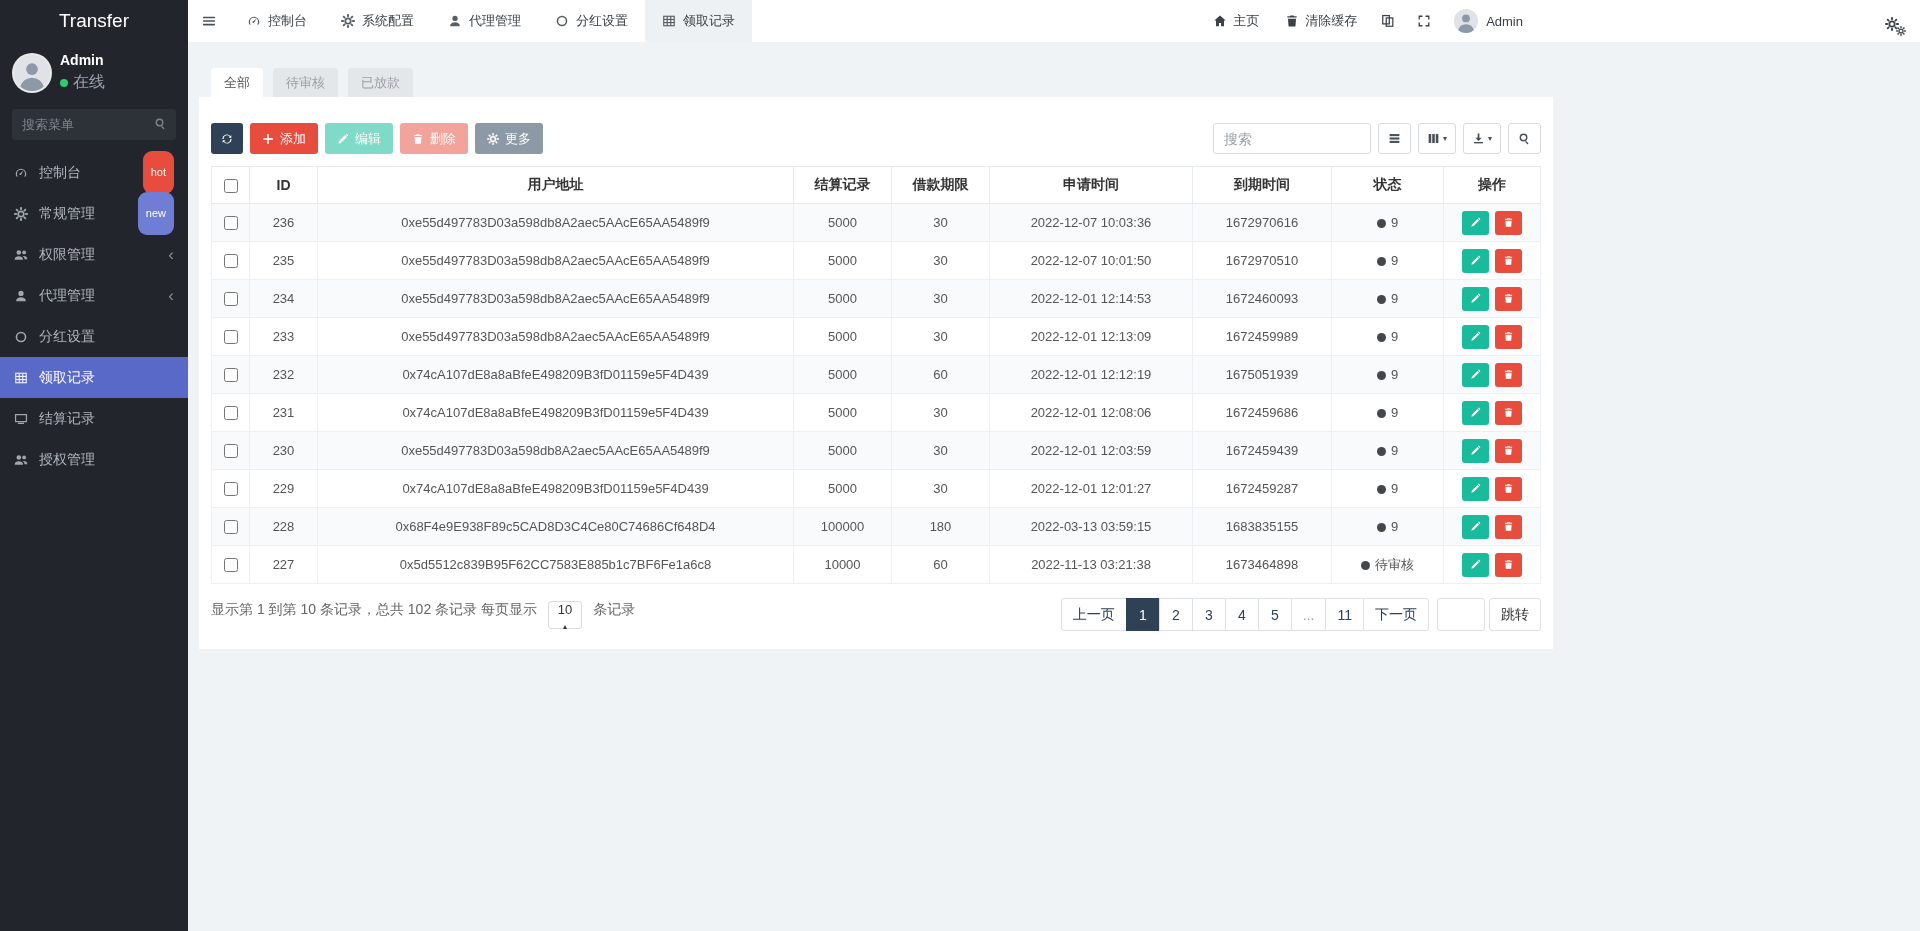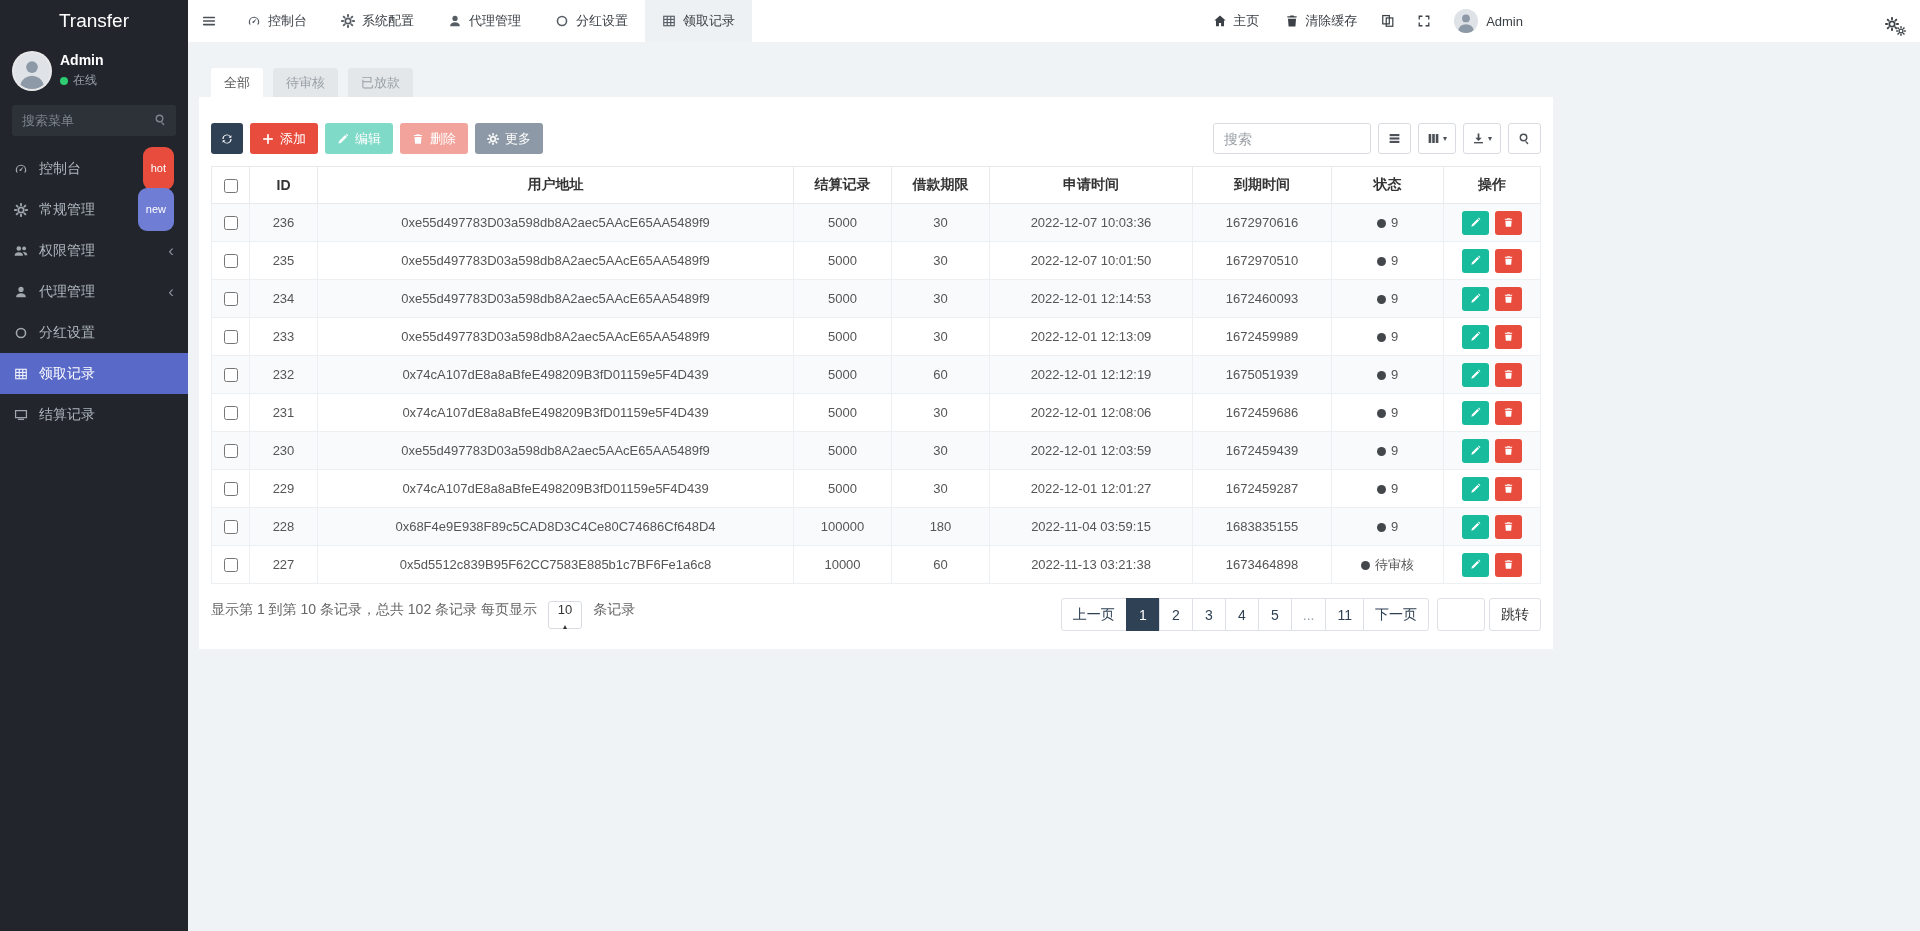--- a/index.html
+++ b/index.html
@@ -8,21 +8,21 @@
 .app{display:flex;width:1920px;height:931px;}
 .ic svg{display:block;width:14px;height:14px;}
 
 .sidebar{width:188px;flex:0 0 188px;background:#22262c;display:flex;flex-direction:column;}
 .brand{height:42px;line-height:42px;text-align:center;color:#fff;font-size:19px;}
 .profile{display:flex;align-items:center;gap:10px;padding:10px 14px 12px;cursor:pointer;}
 .avatar{width:36px;height:36px;border-radius:50%;overflow:hidden;flex:0 0 36px;box-shadow:0 0 0 2px rgba(255,255,255,.9);background:#dfe3e8;}
 .avatar svg{width:100%;height:100%;display:block;}
 .avatar.sm{width:24px;height:24px;flex:0 0 24px;box-shadow:none;}
 .profile-name{color:#fff;font-size:14px;font-weight:bold;margin-bottom:4px;}
-.profile-status{display:flex;align-items:center;gap:5px;font-size:12px;color:#9aa1a9;}
+.profile-status{display:flex;align-items:center;gap:5px;font-size:16px;color:#9aa1a9;}
 .status-dot{width:8px;height:8px;border-radius:50%;background:#2ecc71;display:inline-block;}
 .menu-search{position:relative;margin:4px 12px 12px;}
 .menu-search input{width:100%;height:31px;background:#2d3238;border:none;border-radius:3px;color:#c7ccd2;font-size:13px;padding:0 30px 0 10px;outline:none;font-family:inherit;}
 .menu-search input::placeholder{color:#7d848c;}
 .ms-icon{position:absolute;right:9px;top:8px;color:#7d848c;}
 .ms-icon svg{width:13px;height:13px;}
 .menu{flex:1;}
 .menu-item{height:41px;display:flex;align-items:center;gap:11px;padding:0 14px;font-size:14px;color:#aeb5bc;cursor:pointer;}
 .menu-item.active{background:#5969c8;color:#fff;}
 .mi-ic{opacity:.9;}
@@ -199,20 +199,31 @@
           <span class="mi-label">领取记录</span>
         </div>
         <div class="menu-item">
           <span class="mi-ic ic">
             <svg viewBox="0 0 16 16" fill="currentColor">
               <rect x="1.8" y="3" width="12.4" height="8" fill="none" stroke="currentColor" stroke-width="1.4"></rect>
               <rect x="4.5" y="12.2" width="7" height="1.5"></rect>
             </svg>
           </span>
           <span class="mi-label">结算记录</span>
+        </div>
+        <div class="menu-item">
+          <span class="mi-ic ic">
+            <svg viewBox="0 0 16 16" fill="currentColor">
+              <circle cx="5.5" cy="5.2" r="2.6"></circle>
+              <path d="M.8 12.9c0-2.2 2.1-3.6 4.7-3.6s4.7 1.4 4.7 3.6v.4H.8z"></path>
+              <circle cx="11.6" cy="5" r="2.2"></circle>
+              <path d="M11.2 9.1c2.3.1 4 1.4 4 3.4v.4h-3.1c0-1.5-.8-2.8-2.3-3.6z"></path>
+            </svg>
+          </span>
+          <span class="mi-label">授权管理</span>
         </div>
       </nav>
   </aside>
 
   <div class="main">
     <header class="topnav">
       <div class="hamburger ic">
           <svg viewBox="0 0 16 16" fill="currentColor">
             <rect x="1" y="3" width="14" height="1.8" rx=".9"></rect>
             <rect x="1" y="7.1" width="14" height="1.8" rx=".9"></rect>
@@ -690,21 +701,21 @@
                       </svg>
                     </span>
                   </button></td>
               </tr>
               <tr>
                 <td class="col-check"><input type="checkbox" style=""></td>
                 <td>228</td>
                 <td>0x68F4e9E938F89c5CAD8D3C4Ce80C74686Cf648D4</td>
                 <td>100000</td>
                 <td>180</td>
-                <td>2022-11-04 03:59:15</td>
+                <td>2022-03-13 03:59:15</td>
                 <td>1683835155</td>
                 <td><span class="dot"></span>9</td>
                 <td class="col-ops"><button class="op op-edit">
                     <span class="ic">
                       <svg viewBox="0 0 16 16" fill="currentColor">
                         <path d="M2 14l.8-3.2 8-8 2.4 2.4-8 8zM11.7 1.9l1-1 2.4 2.4-1 1z"></path>
                       </svg>
                     </span>
                   </button><button class="op op-del">
                     <span class="ic">

